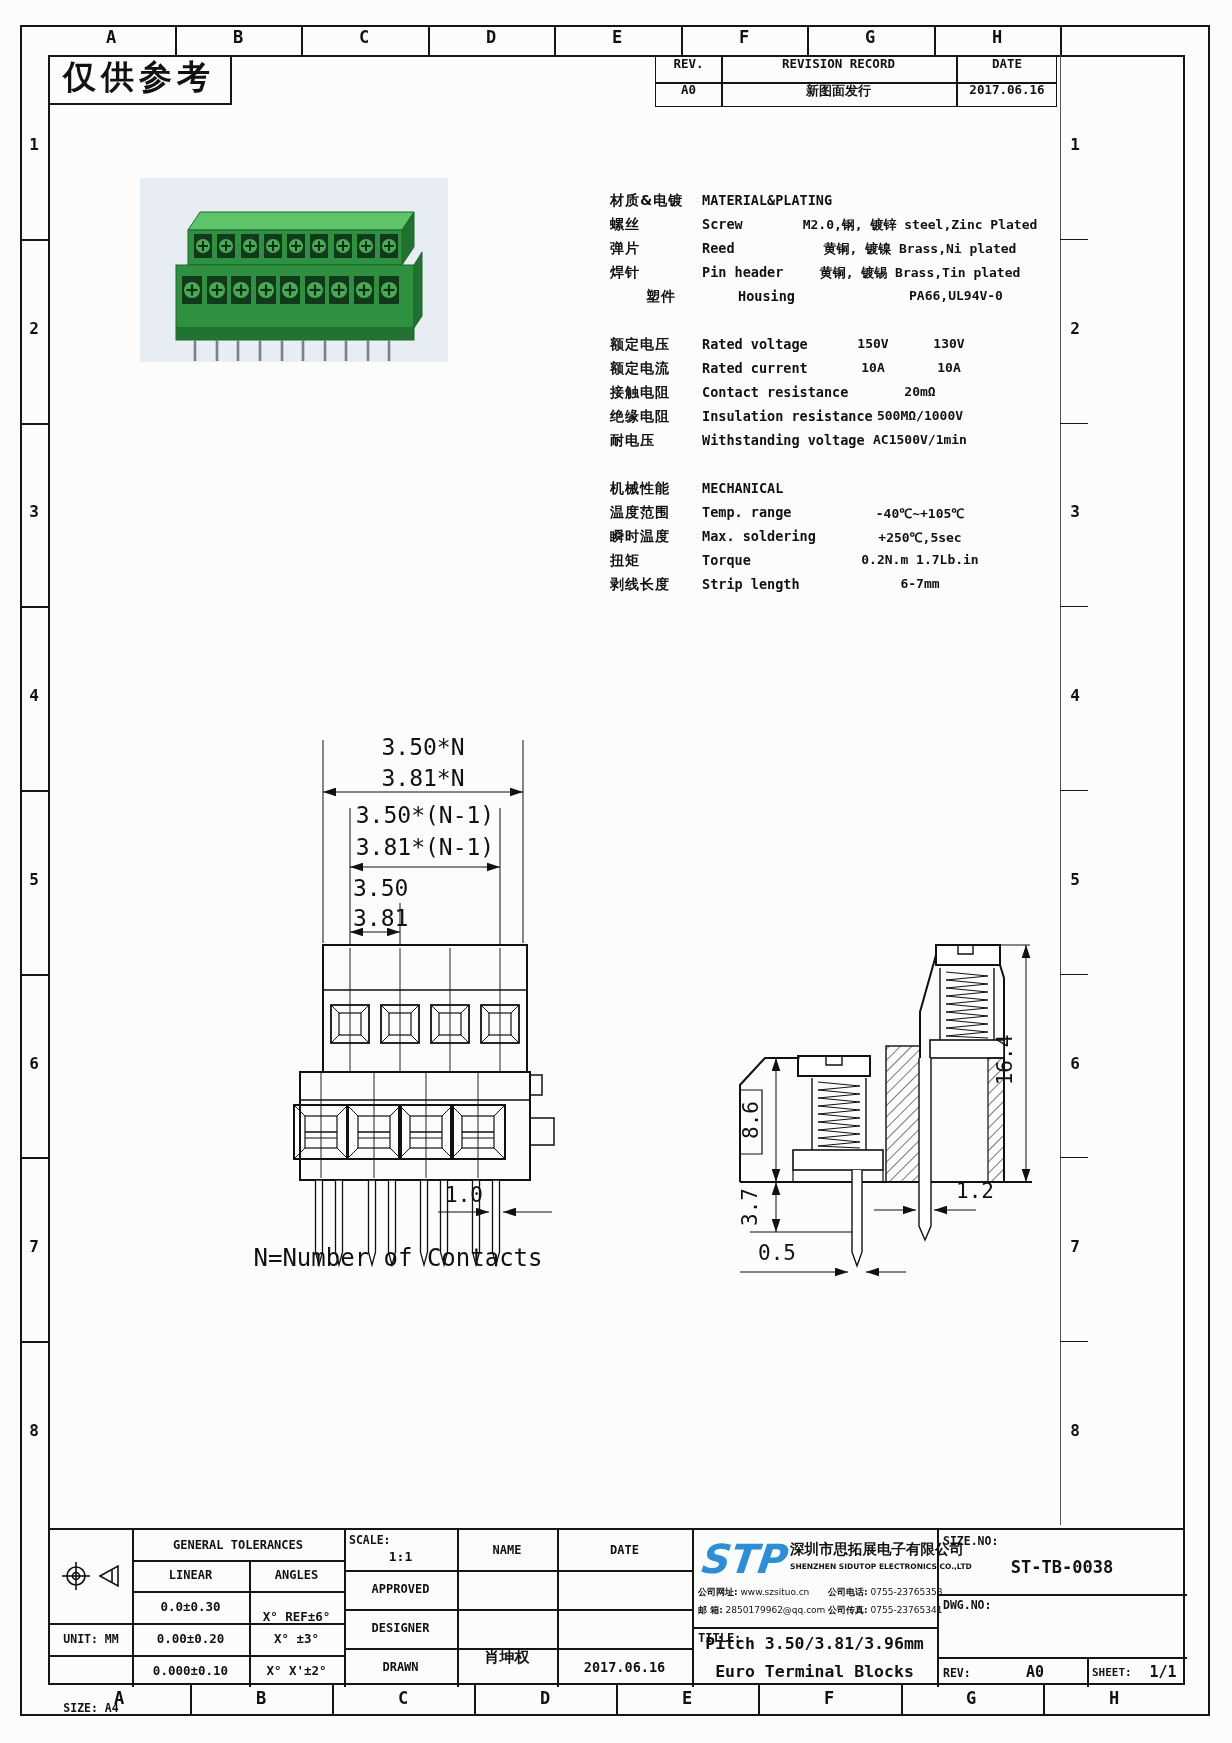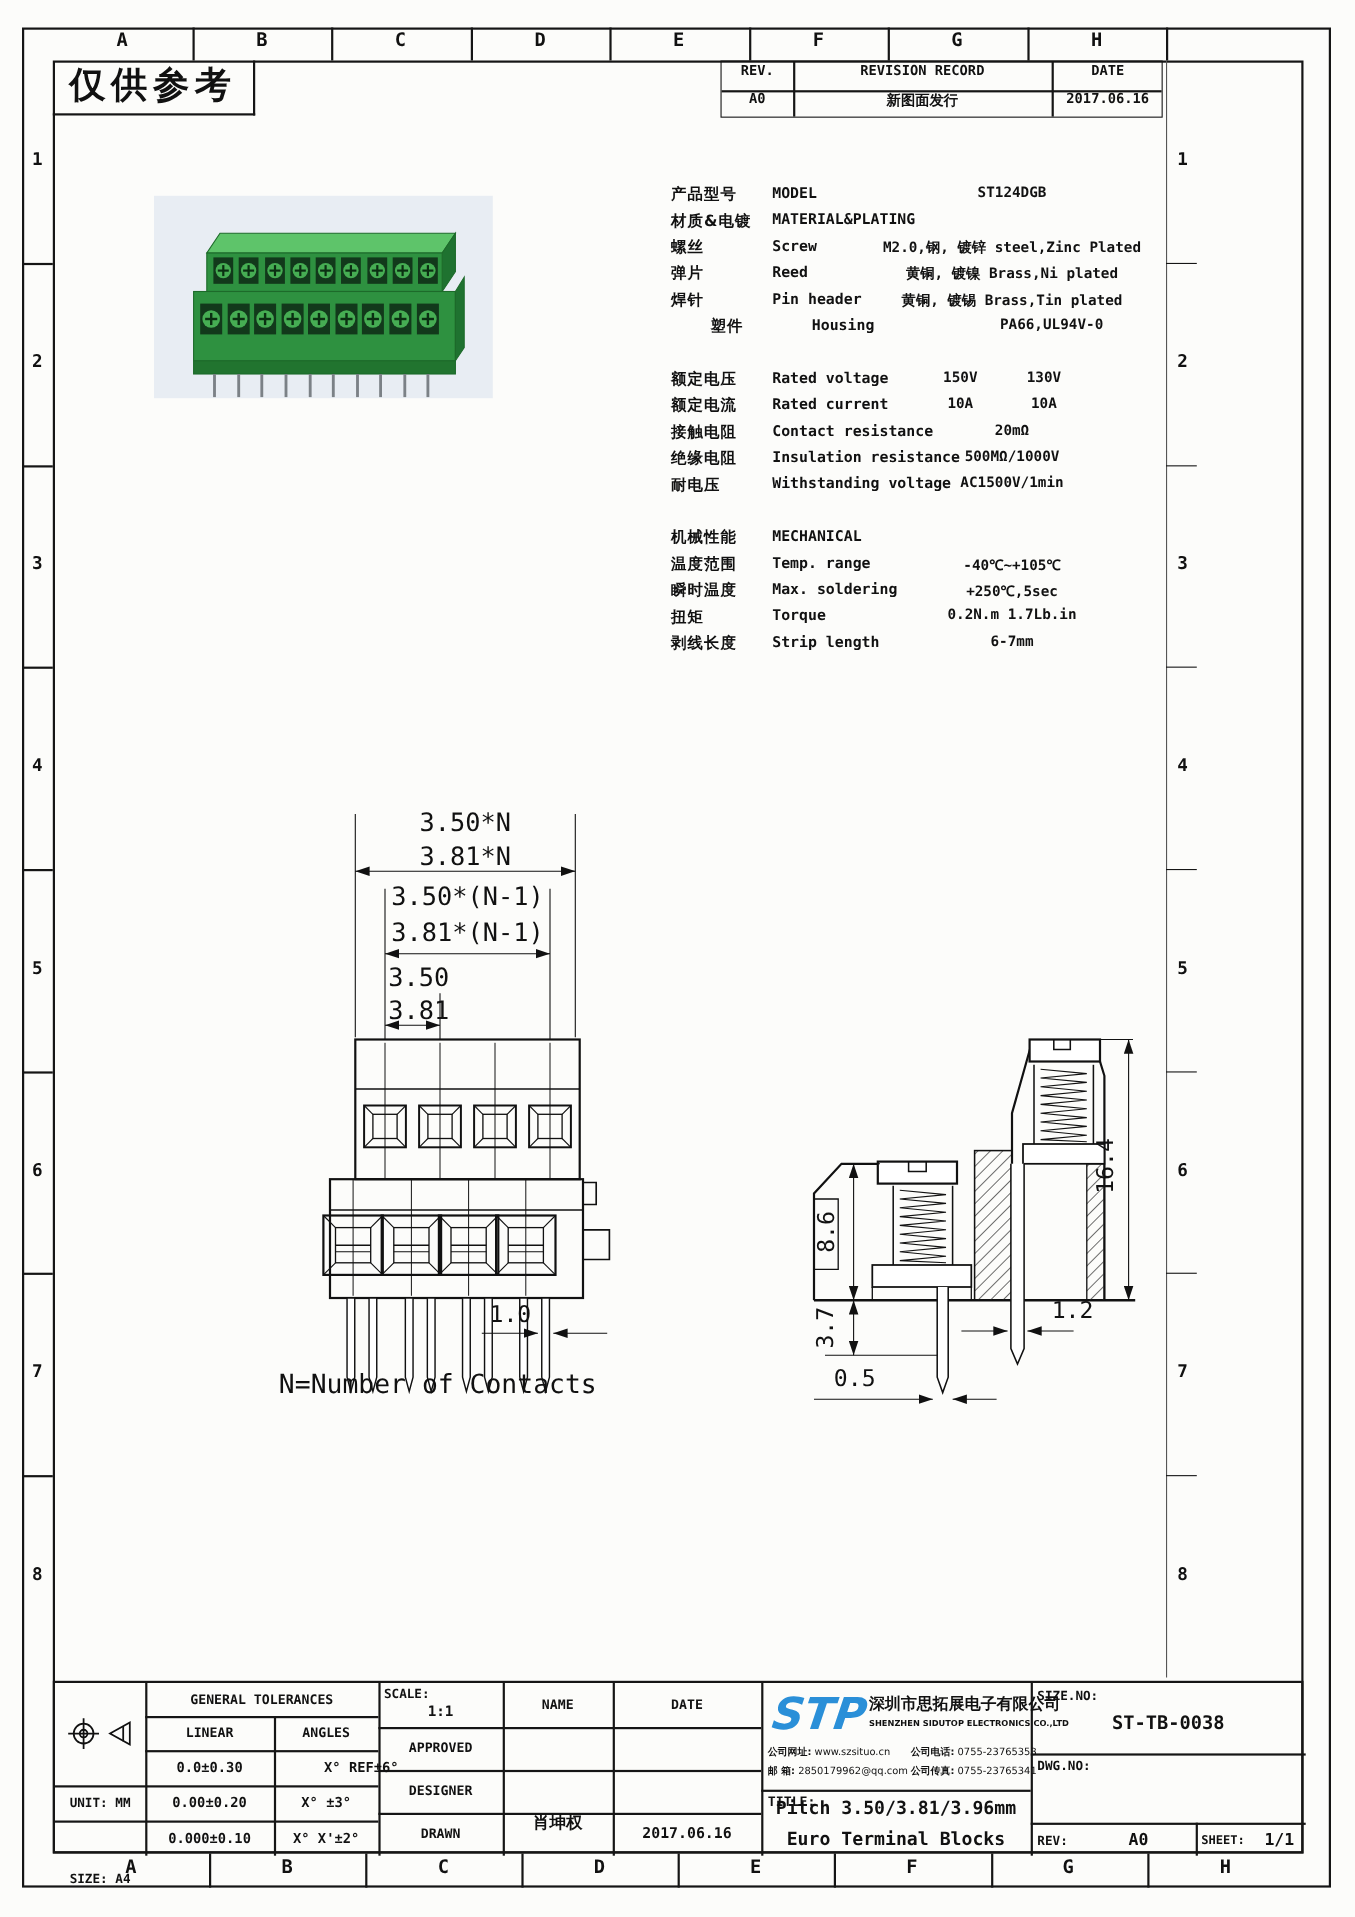--- a/index.html
+++ b/index.html
@@ -123,25 +123,20 @@
     <div class="h" style="top:26px;"></div>
     <div class="c" style="left:0;top:0;width:65px;">REV.</div>
     <div class="c" style="left:65px;top:0;width:235px;">REVISION RECORD</div>
     <div class="c" style="left:300px;top:0;width:102px;">DATE</div>
     <div class="c" style="left:0;top:26px;width:65px;">A0</div>
     <div class="c cj" style="left:65px;top:26px;width:235px;">新图面发行</div>
     <div class="c" style="left:300px;top:26px;width:102px;">2017.06.16</div>
   </div>
 
   <div class="abs" id="specs">
-    <div class="spec-row" style="top:0px;">
-        <span class="sp-cn">产品型号</span>
-        <span class="sp-en">MODEL</span>
-        <span class="sp-val">ST124DGB</span>
-      </div>
     <div class="spec-row" style="top:24px;">
         <span class="sp-cn">材质&amp;电镀</span>
         <span class="sp-en">MATERIAL&amp;PLATING</span>
       </div>
     <div class="spec-row" style="top:48px;">
         <span class="sp-cn">螺丝</span>
         <span class="sp-en">Screw</span>
         <span class="sp-val">M2.0,钢, 镀锌 steel,Zinc Plated</span>
       </div>
     <div class="spec-row" style="top:72px;">
@@ -428,21 +423,21 @@
           <line x1="16" y1="4" x2="16" y2="32"></line>
         <polygon points="40,18 58,8 58,28"></polygon>
           <line x1="52" y1="11" x2="52" y2="25"></line>
       </g>
     </svg>
 
     <div class="cell" style="left:82px;top:0;width:212px;height:30px;line-height:30px;">GENERAL TOLERANCES</div>
     <div class="cell" style="left:82px;top:30px;width:117px;height:31px;line-height:31px;">LINEAR</div>
     <div class="cell" style="left:199px;top:30px;width:95px;height:31px;line-height:31px;">ANGLES</div>
     <div class="cell" style="left:82px;top:61px;width:117px;height:32px;line-height:32px;font-size:12.5px;">0.0±0.30</div>
-    <div class="cell" style="left:199px;top:61px;width:95px;height:32px;line-height:32px;font-size:12.5px;margin-left:32px;">X° REF±6°</div>
+    <div class="cell" style="left:199px;top:71px;width:95px;height:32px;line-height:32px;font-size:12.5px;">X° REF±6°</div>
     <div class="cell" style="left:82px;top:93px;width:117px;height:32px;line-height:32px;font-size:12.5px;">0.00±0.20</div>
     <div class="cell" style="left:199px;top:93px;width:95px;height:32px;line-height:32px;font-size:12.5px;">X° ±3°</div>
     <div class="cell" style="left:82px;top:125px;width:117px;height:32px;line-height:32px;font-size:12.5px;">0.000±0.10</div>
     <div class="cell" style="left:199px;top:125px;width:95px;height:32px;line-height:32px;font-size:12.5px;">X° X'±2°</div>
     <div class="cell" style="left:0;top:93px;width:82px;height:32px;line-height:32px;font-size:11.5px;">UNIT: MM</div>
     <div class="cell" style="left:0;top:125px;width:82px;height:32px;line-height:32px;font-size:11.5px;margin-top:37px;">SIZE: A4</div>
 
     <div class="lbl" style="left:299px;top:3px;width:70px;">SCALE:</div>
     <div class="cell" style="left:294px;top:16px;width:113px;height:22px;line-height:22px;font-size:13px;">1:1</div>
     <div class="cell" style="left:407px;top:0;width:100px;height:40px;line-height:40px;">NAME</div>

